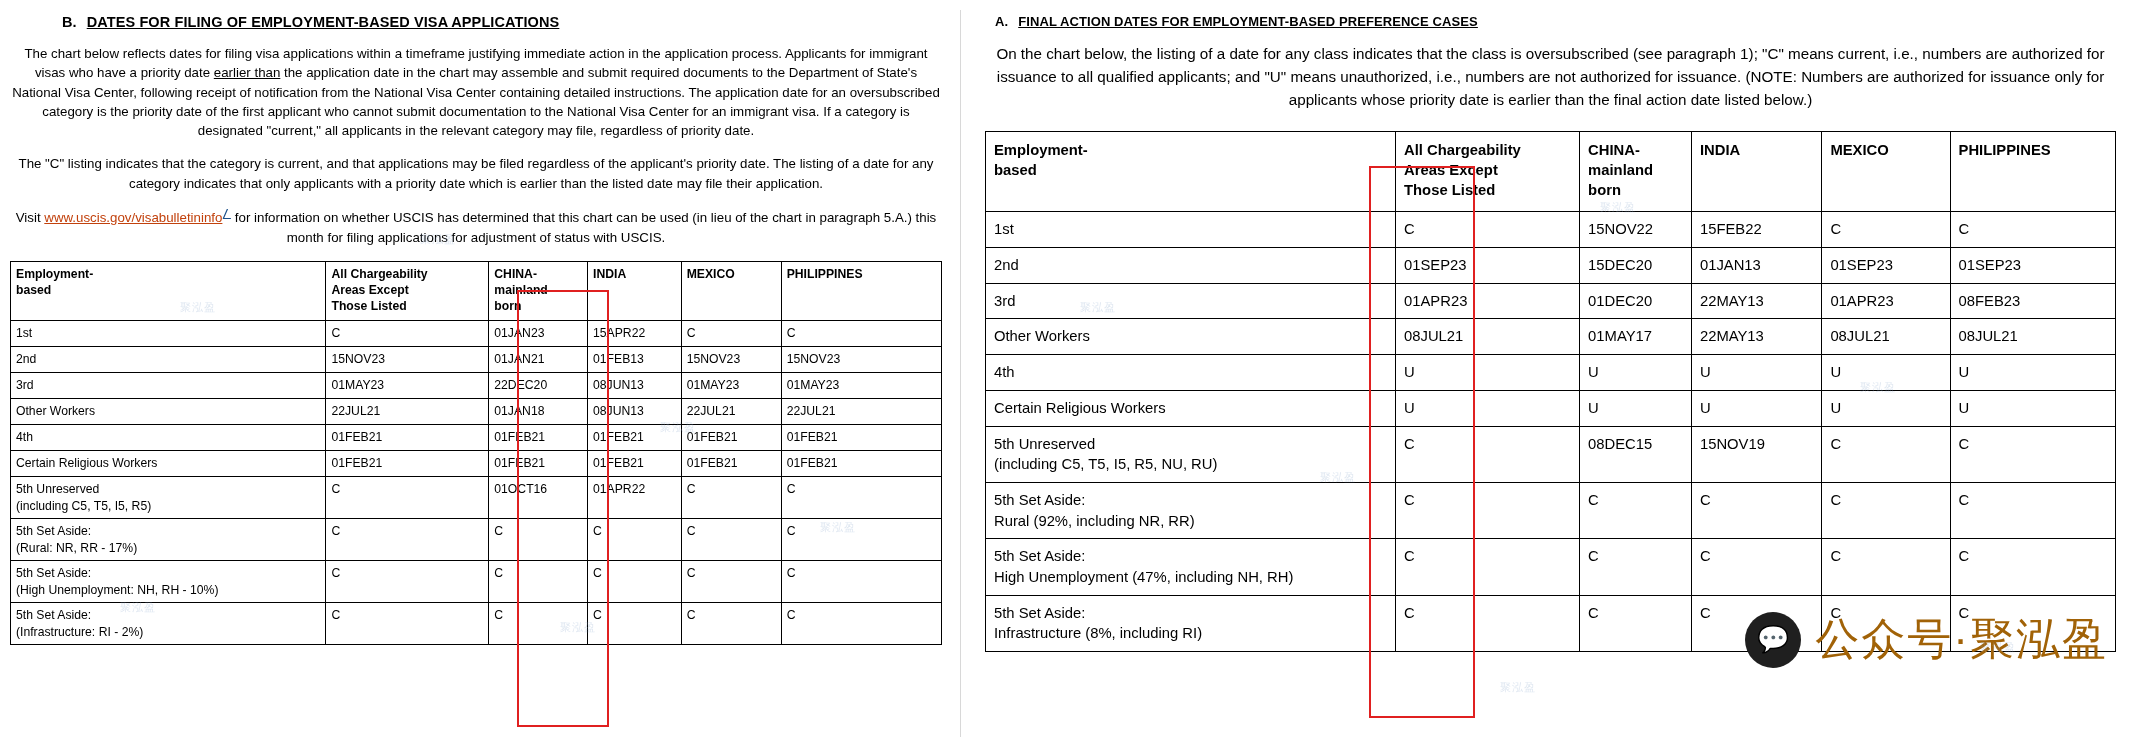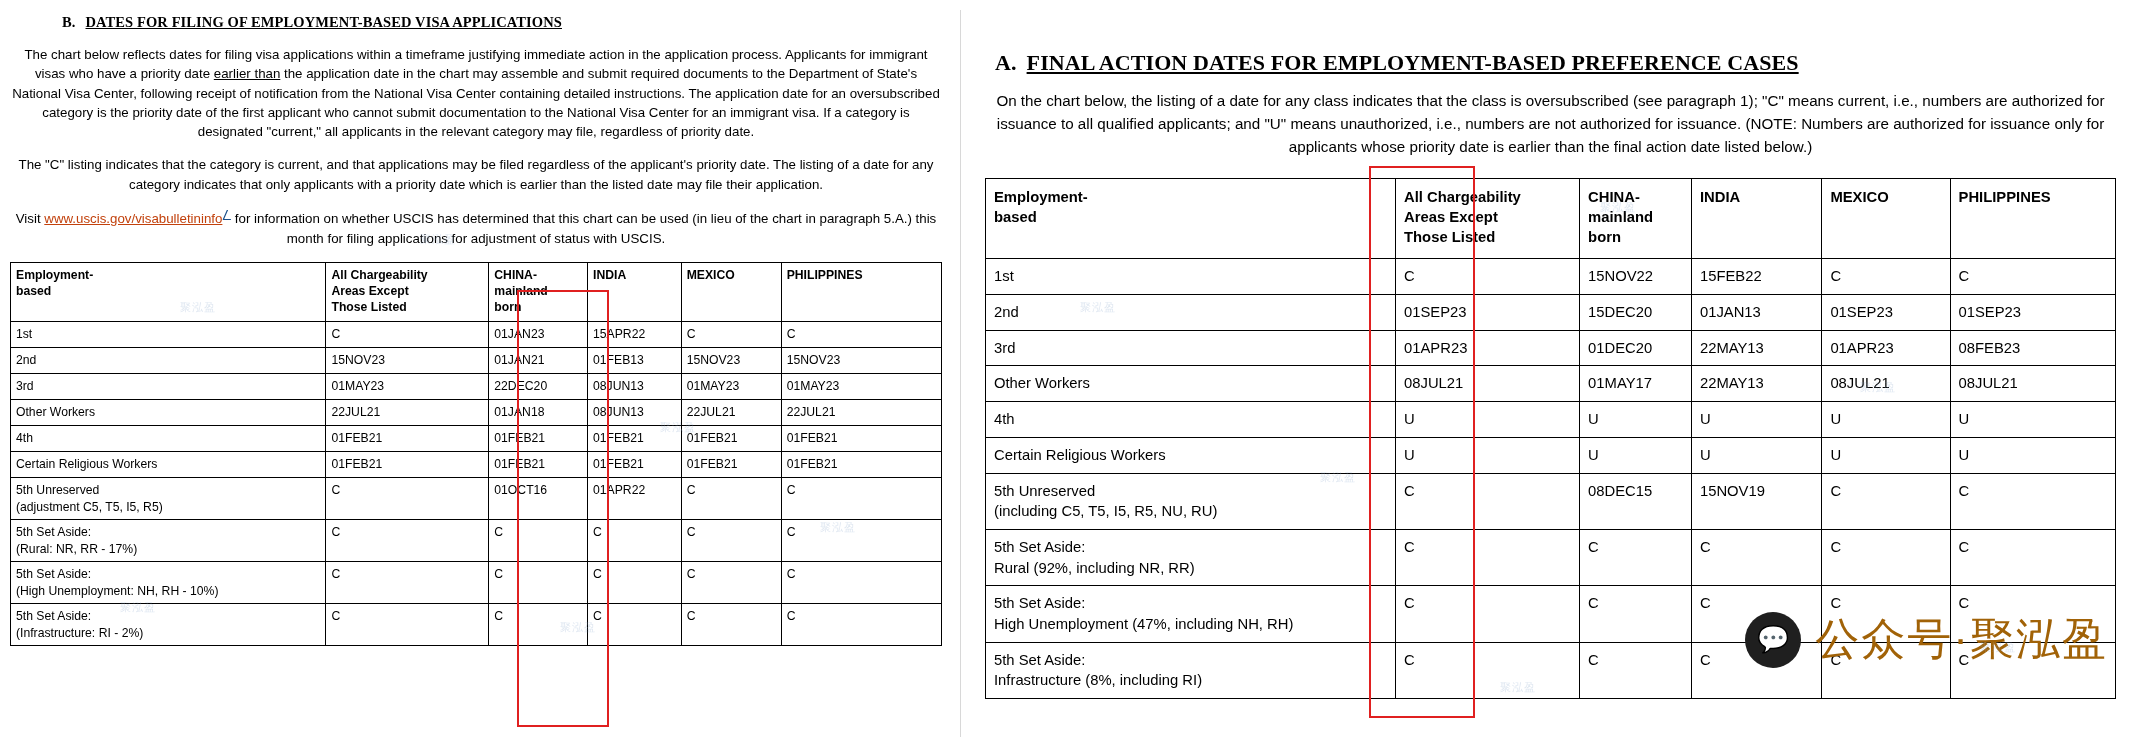--- a/index.html
+++ b/index.html
@@ -38,37 +38,35 @@
     padding: 14px 28px 10px 24px;
     position: relative;
   }
 
   
   .sec-head {
     font-size: 16.5px;
     font-weight: bold;
     margin: 0 0 14px 0;
     letter-spacing: 0.1px;
-    font-family: Liberation Serif, serif;
   }
   .sec-head .letter {
     display: inline-block;
     margin-right: 10px;
   }
   .sec-head .under {
     text-decoration: underline;
   }
   .panel-left .sec-head {
     font-size: 14.5px;
     padding-left: 52px;
   }
   .panel-right .sec-head {
-    font-size: 22px;
+    font-size: 13px;
     padding-left: 10px;
-    margin-top: 36px;
   }
 
   p.body {
     font-size: 13.3px;
     line-height: 1.45;
     margin: 0 0 14px 0;
     text-align: center;
   }
   .panel-right p.body {
     font-size: 15.2px;
@@ -303,21 +301,21 @@
             </td>
           <td>01FEB21</td>
           <td>01FEB21</td>
           <td>01FEB21</td>
           <td>01FEB21</td>
           <td>01FEB21</td>
         </tr>
         <tr>
           <td>
             <span class="two-line">5th Unreserved</span>
-            <span class="two-line">(adjustment C5, T5, I5, R5)</span>
+            <span class="two-line">(including C5, T5, I5, R5)</span>
           </td>
           <td>C</td>
           <td>01OCT16</td>
           <td>01APR22</td>
           <td>C</td>
           <td>C</td>
         </tr>
         <tr>
           <td>
             <span class="two-line">5th Set Aside:</span>

